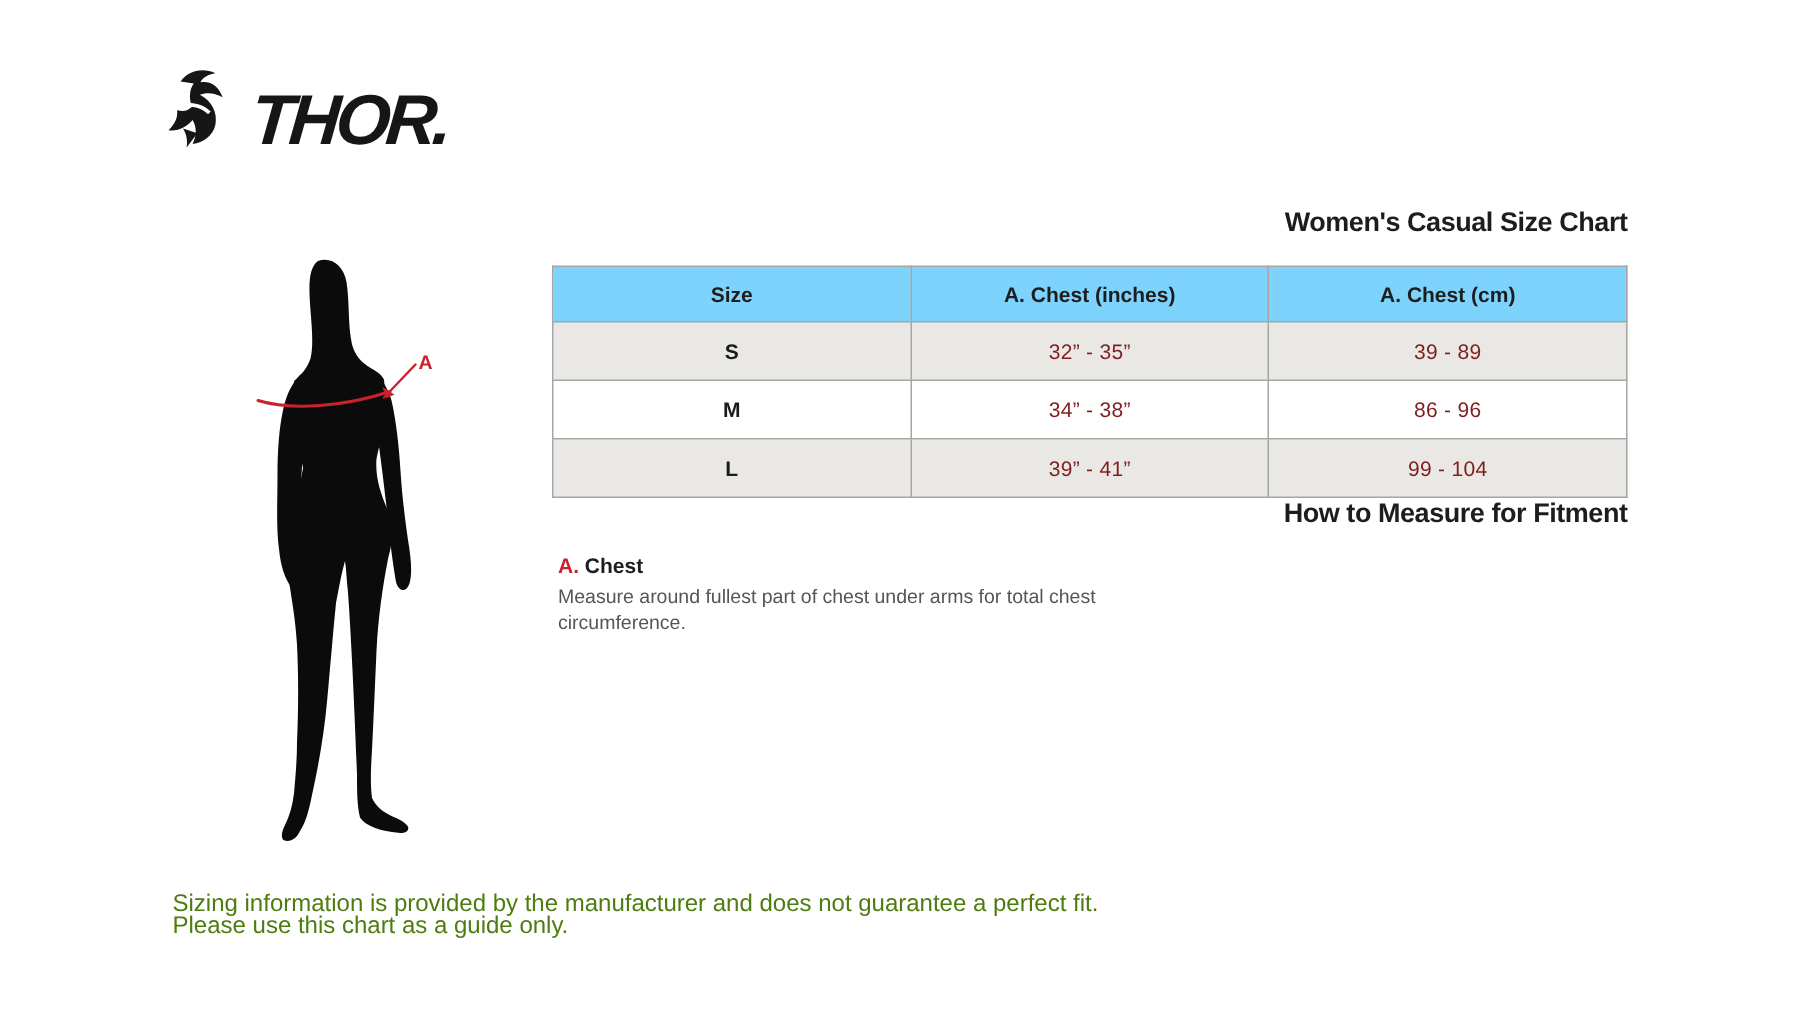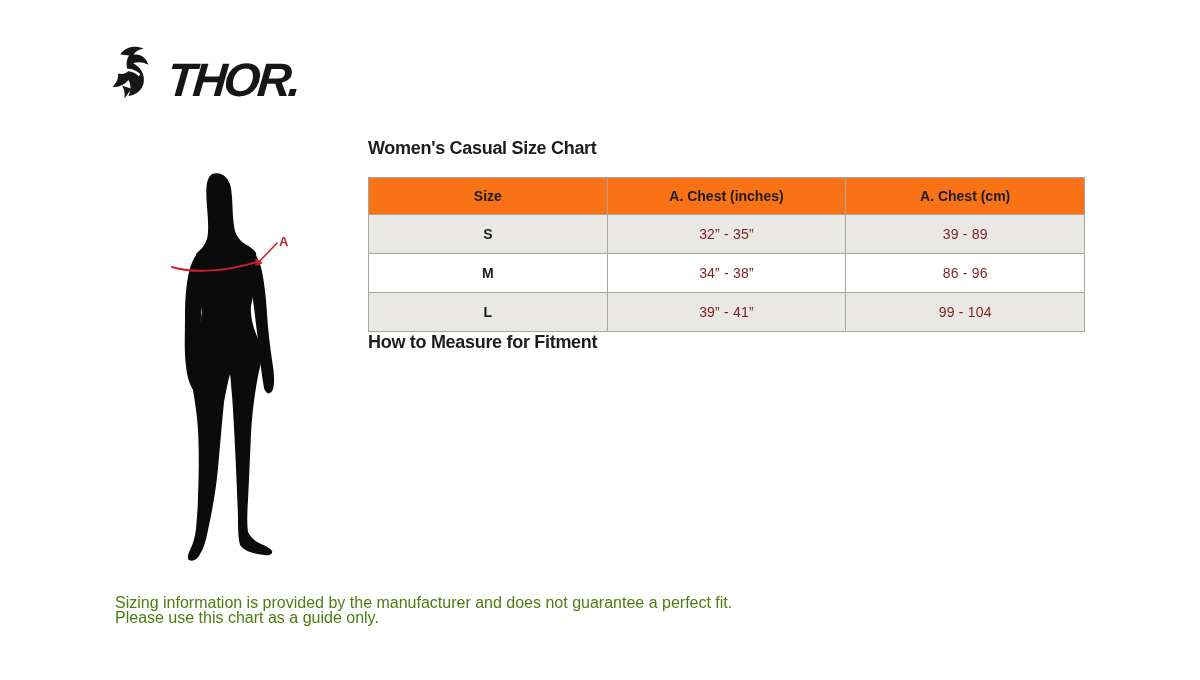--- a/index.html
+++ b/index.html
@@ -26,30 +26,30 @@
     margin-left: 2px; padding-top: 14px;
   }
 
   
   .figure-wrap { position: absolute; left: 160px; top: 168px; width: 140px; height: 400px; }
 
   
   .content { position: absolute; left: 368px; top: 138px; width: 717px; }
   .section-title {
     margin: 0; font-size: 18px; font-weight: bold;
-    color: #1d1d1d; letter-spacing: -0.3px; line-height: 20px;
+    color: #1d1d1d; letter-spacing: -0.3px; line-height: 20px; text-align: right;
   }
   .chart-title { margin-bottom: 19px; }
 
   table.size-table { width: 717px; border-collapse: collapse; table-layout: fixed; }
   .size-table th, .size-table td {
     border: 1.5px solid #a5a5a3; text-align: center; vertical-align: middle; padding: 0;
   }
   .size-table th {
-    height: 37px; background: #f97316;
+    height: 37px; background: #7dd3fc;
     font-size: 14px; font-weight: bold; color: #1d1d1d; margin-top: 24px;
   }
   .size-table td { height: 39px; font-size: 14px; background: #ffffff; }
   .size-table tr.zebra td { background: #e9e8e5; }
   .size-table td.size-cell { font-weight: bold; color: #1b1b1b; }
   .size-table td.val-cell { color: #7f1d1d; letter-spacing: 0.2px; }
 
   .measure-title { }
   .measure-item { margin-top: 17px; padding-left: 4px; }
   .measure-label { font-size: 14px; font-weight: bold; color: #1d1d1d; line-height: 16px; }
@@ -152,19 +152,26 @@
       <tr class="zebra">
         <td class="size-cell">L</td>
         <td class="val-cell">39” - 41”</td>
         <td class="val-cell">99 - 104</td>
       </tr>
     </tbody>
   </table>
 
   <h2 class="section-title measure-title">How to Measure for Fitment</h2>
 
+  <div class="measure-item">
+    <div class="measure-label">
+      <span class="measure-letter">A.</span>
+      <span>Chest</span>
+    </div>
+    <div class="measure-desc">Measure around fullest part of chest under arms for total chest circumference.</div>
+  </div>
 
 </div>
 
 <div class="disclaimer">
   <div>Sizing information is provided by the manufacturer and does not guarantee a perfect fit.</div>
   <div>Please use this chart as a guide only.</div>
 </div>
 
 </body></html>

